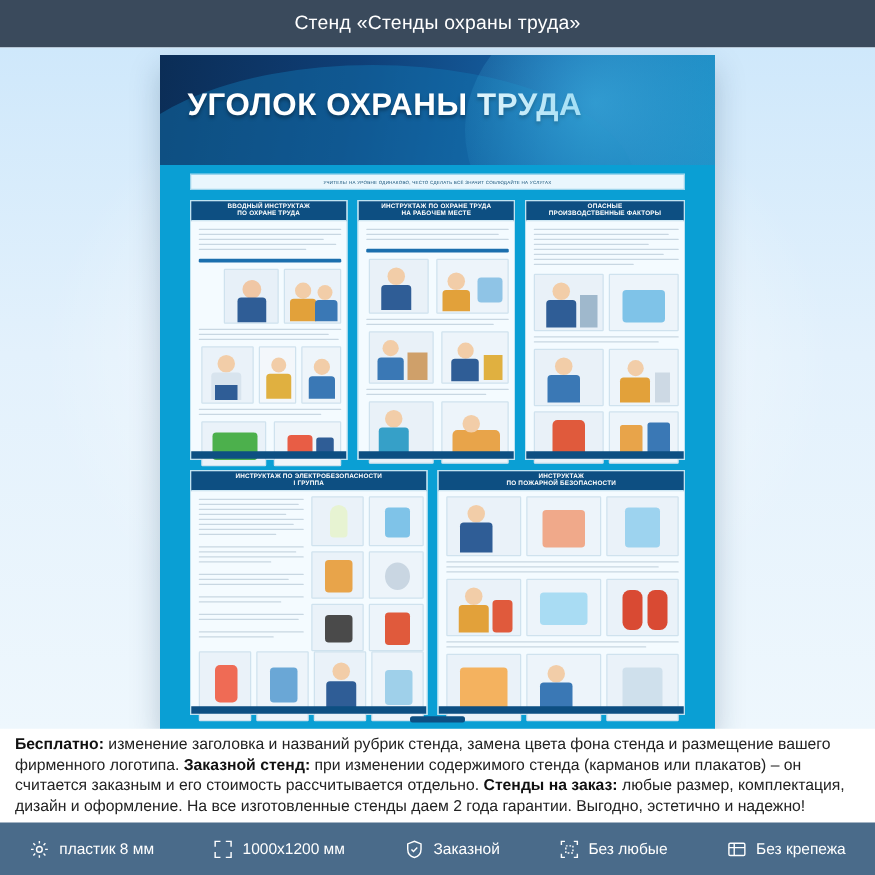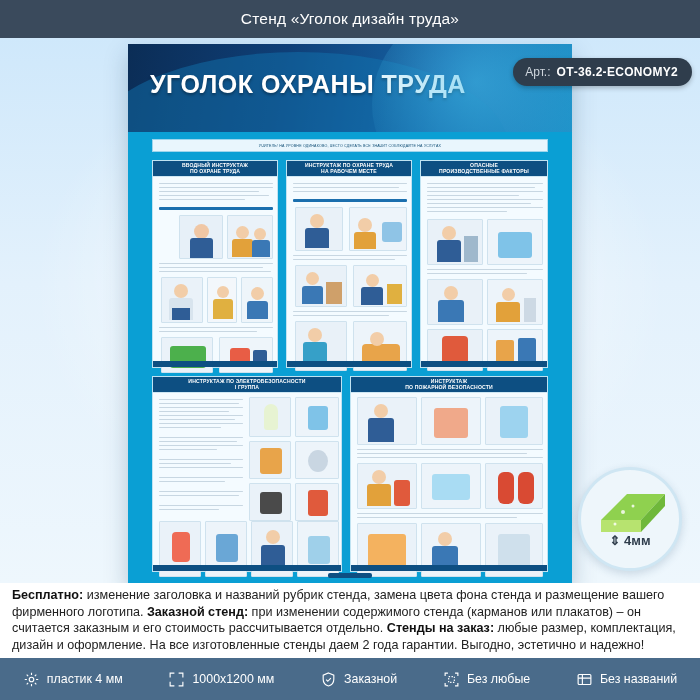--- a/index.html
+++ b/index.html
@@ -139,21 +139,21 @@
   }
   .feat { display: flex; align-items: center; gap: 7px; }
   .feat svg { display: block; }
 </style>
 </head>
 <body>
 
 <div class="page">
 
   <div class="topbar">
-    <div class="topbar-title">Стенд «Уголок дизайн труда»</div>
+    <div class="topbar-title">Стенд «Стенды охраны труда»</div>
   </div>
 
   <div class="stage">
     <div class="stage-glow"></div>
 
     <div class="stand">
       <div class="stand-top">
         <div class="swoosh"></div>
         <div class="stand-title">УГОЛОК ОХРАНЫ ТРУДА</div>
       </div>
@@ -412,55 +412,37 @@
           <div class="imgbox" style="left:134px; top:130px; width:58px; height:54px; background:#eaf2f9;">
             <i style="left:12px; top:10px; width:32px; height:34px; background:#cfe0ec; border-radius:3px;"></i>
           </div>
           <div class="pos-foot"></div>
         </div>
       </div>
 
       <div style="position:absolute; left:50%; bottom:6px; transform:translateX(-50%); width:44px; height:5px; background:#0d4f82; border-radius:2px;"></div>
     </div>
 
-    <div class="art-badge">
-      <span class="lbl">Арт.:</span>
-      <span class="val">ОТ-36.2-ECONOMY2</span>
-    </div>
-
-    <div class="thick">
-      <svg class="sheet" viewBox="0 0 72 56">
-        <path d="M4 34 L30 8 L68 8 L44 34 Z" fill="#8fd14f"></path>
-        <path d="M4 34 L44 34 L44 46 L4 46 Z" fill="#b7e36f"></path>
-        <path d="M44 34 L68 8 L68 20 L44 46 Z" fill="#6fb83a"></path>
-        <circle cx="26" cy="26" r="2" fill="#ffffff" opacity=".8"></circle>
-        <circle cx="36" cy="20" r="1.5" fill="#ffffff" opacity=".8"></circle>
-        <circle cx="18" cy="38" r="1.5" fill="#ffffff" opacity=".8"></circle>
-      </svg>
-      <div class="lbl">
-        <span class="ar">⇕</span>
-        <span>4мм</span>
-      </div>
-    </div>
+
   </div>
 
   <div class="desc">
     <b>Бесплатно:</b><span> изменение заголовка и названий рубрик стенда, замена цвета фона стенда и размещение вашего фирменного логотипа. </span><b>Заказной стенд:</b><span> при изменении содержимого стенда (карманов или плакатов) – он считается заказным и его стоимость рассчитывается отдельно. </span><b>Стенды на заказ:</b><span> любые размер, комплектация, дизайн и оформление. На все изготовленные стенды даем 2 года гарантии. Выгодно, эстетично и надежно!</span>
   </div>
 
   <div class="features">
 
     <div class="feat">
       <span>
         <svg width="17" height="17" viewBox="0 0 24 24" fill="none" stroke="#ffffff" stroke-width="1.6">
           <circle cx="12" cy="12" r="3.2"></circle>
           <path d="M12 2.5v3M12 18.5v3M2.5 12h3M18.5 12h3M5.2 5.2l2.1 2.1M16.7 16.7l2.1 2.1M18.8 5.2l-2.1 2.1M7.3 16.7l-2.1 2.1"></path>
         </svg>
       </span>
-      <span>пластик 4 мм</span>
+      <span>пластик 8 мм</span>
     </div>
 
     <div class="feat">
       <span>
         <svg width="17" height="17" viewBox="0 0 24 24" fill="none" stroke="#ffffff" stroke-width="1.6">
           <path d="M3 9V3h6M21 9V3h-6M3 15v6h6M21 15v6h-6"></path>
         </svg>
       </span>
       <span>1000x1200 мм</span>
     </div>
@@ -485,18 +467,18 @@
       <span>Без любые</span>
     </div>
 
     <div class="feat">
       <span>
         <svg width="17" height="17" viewBox="0 0 24 24" fill="none" stroke="#ffffff" stroke-width="1.6">
           <rect x="3" y="5" width="18" height="14" rx="1.5"></rect>
           <path d="M3 10h18M9 5v14"></path>
         </svg>
       </span>
-      <span>Без названий</span>
+      <span>Без крепежа</span>
     </div>
 
   </div>
 
 </div>
 
 </body></html>

